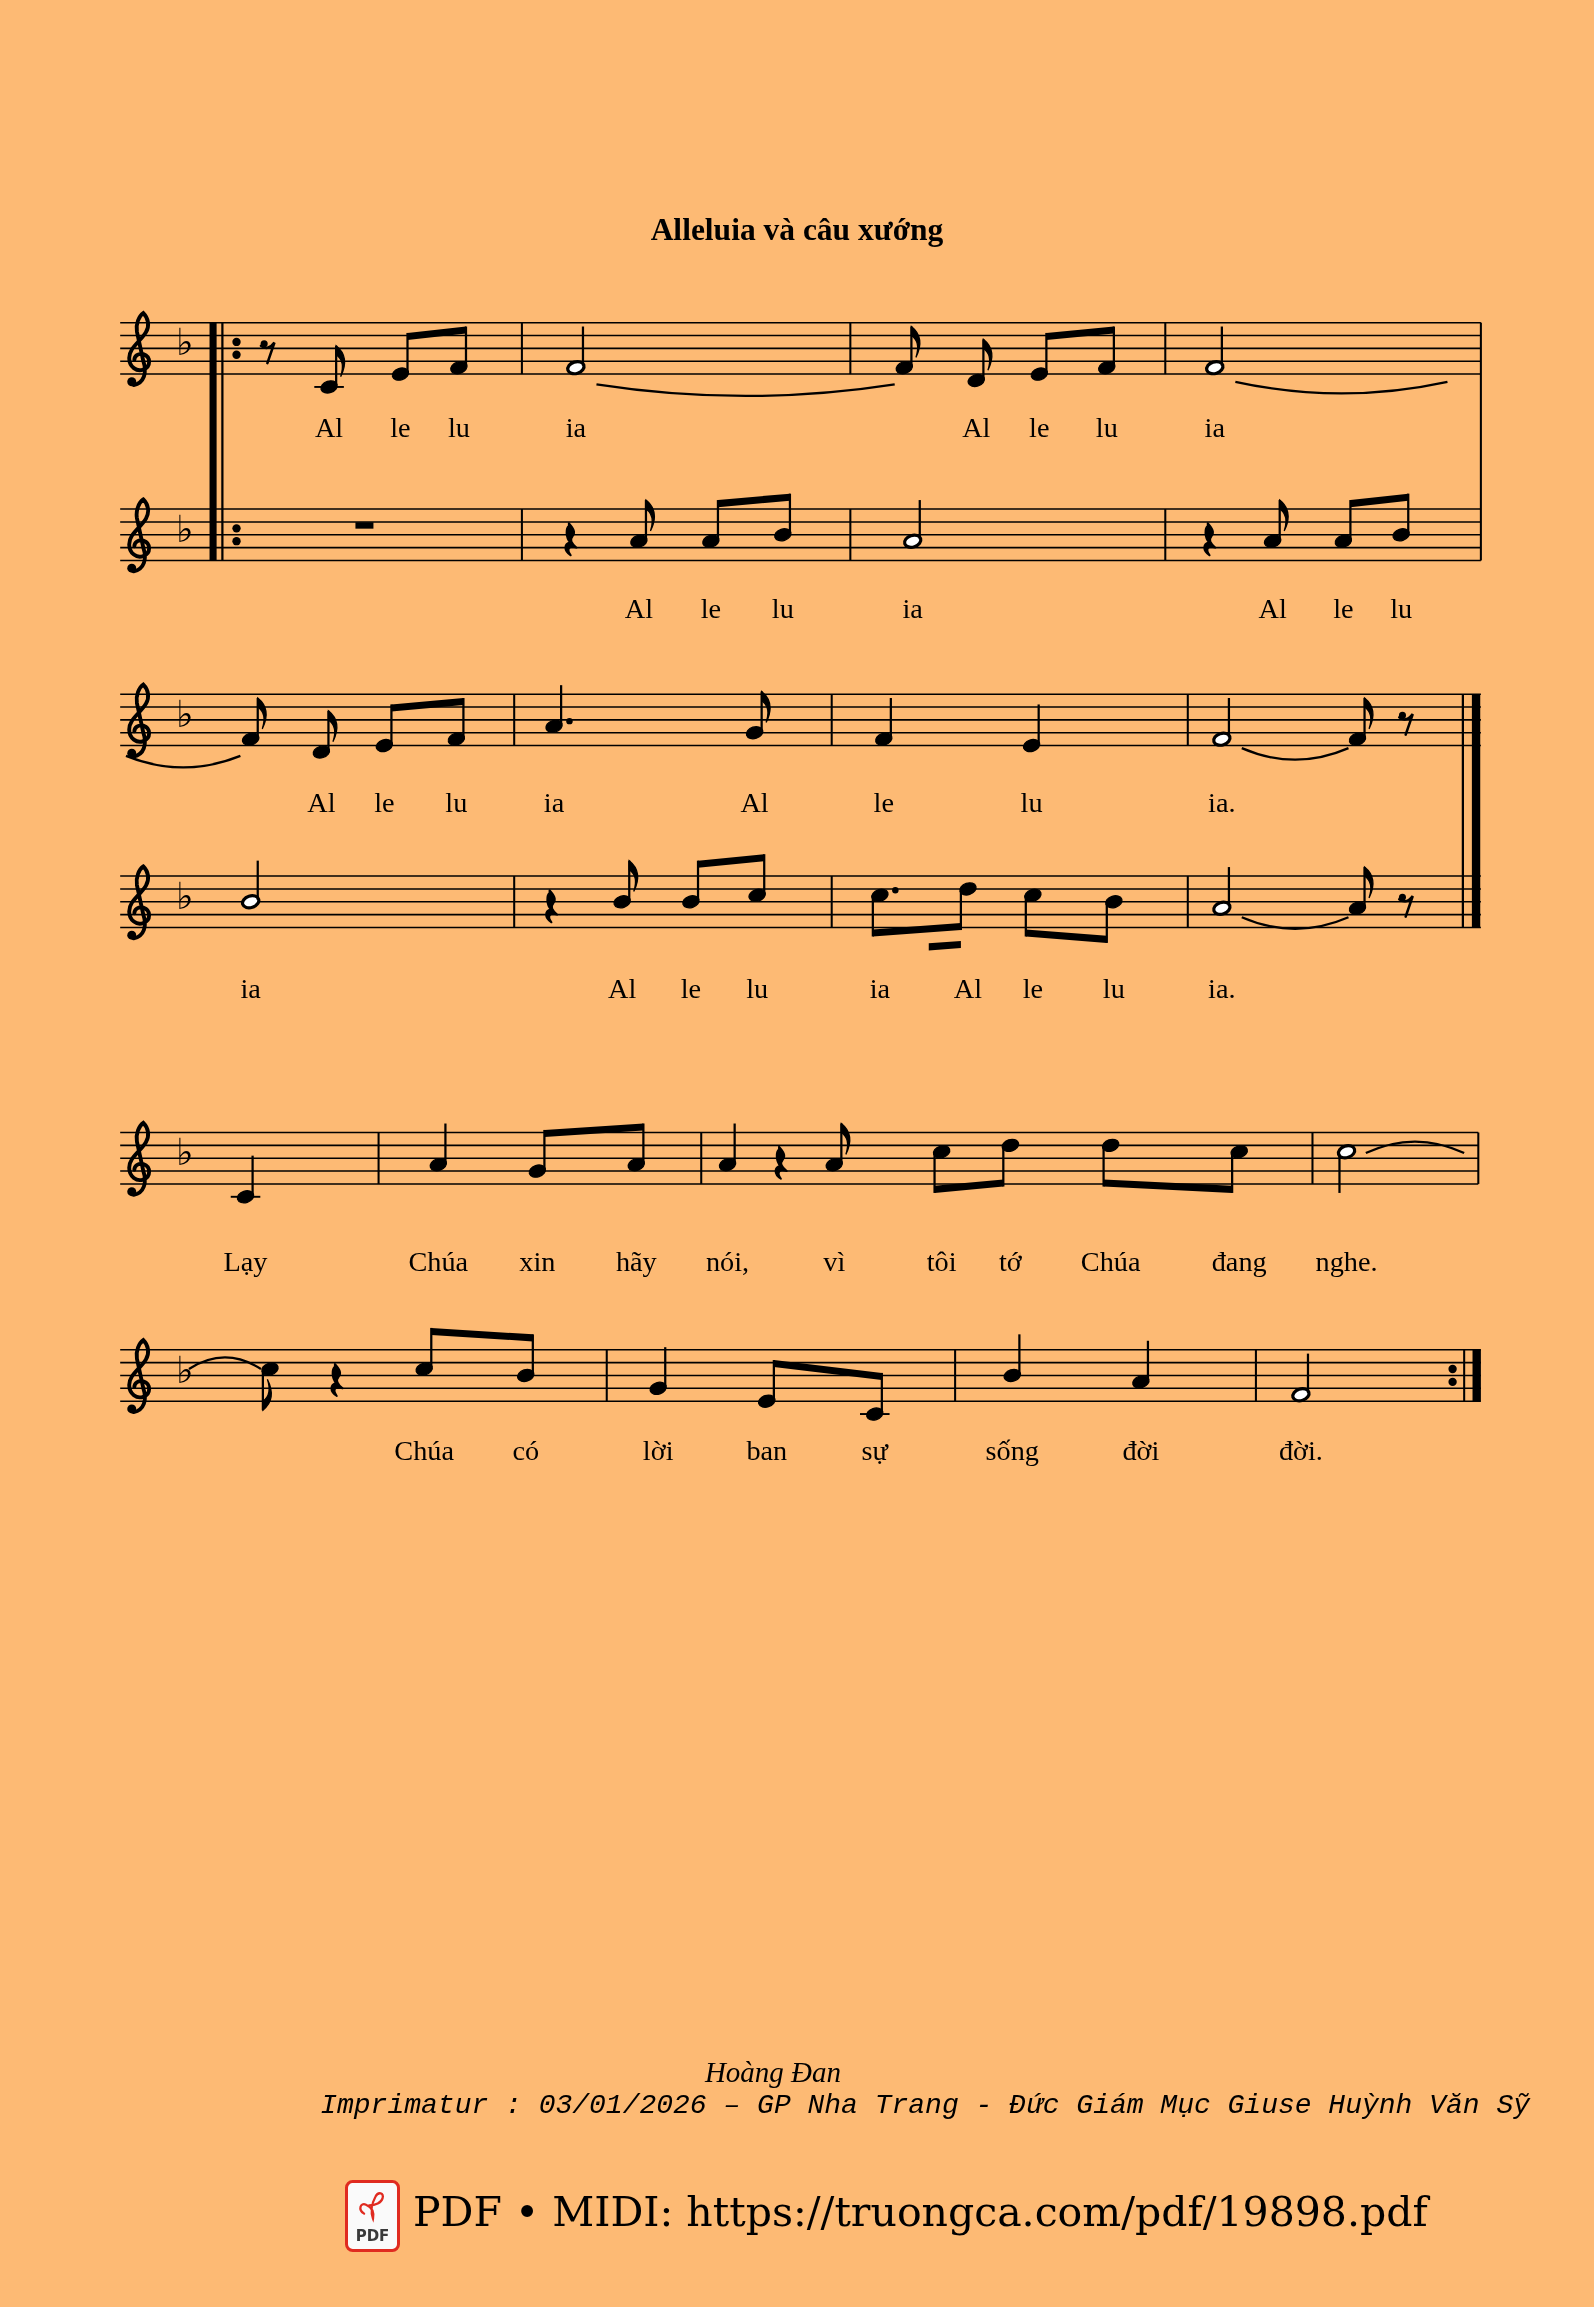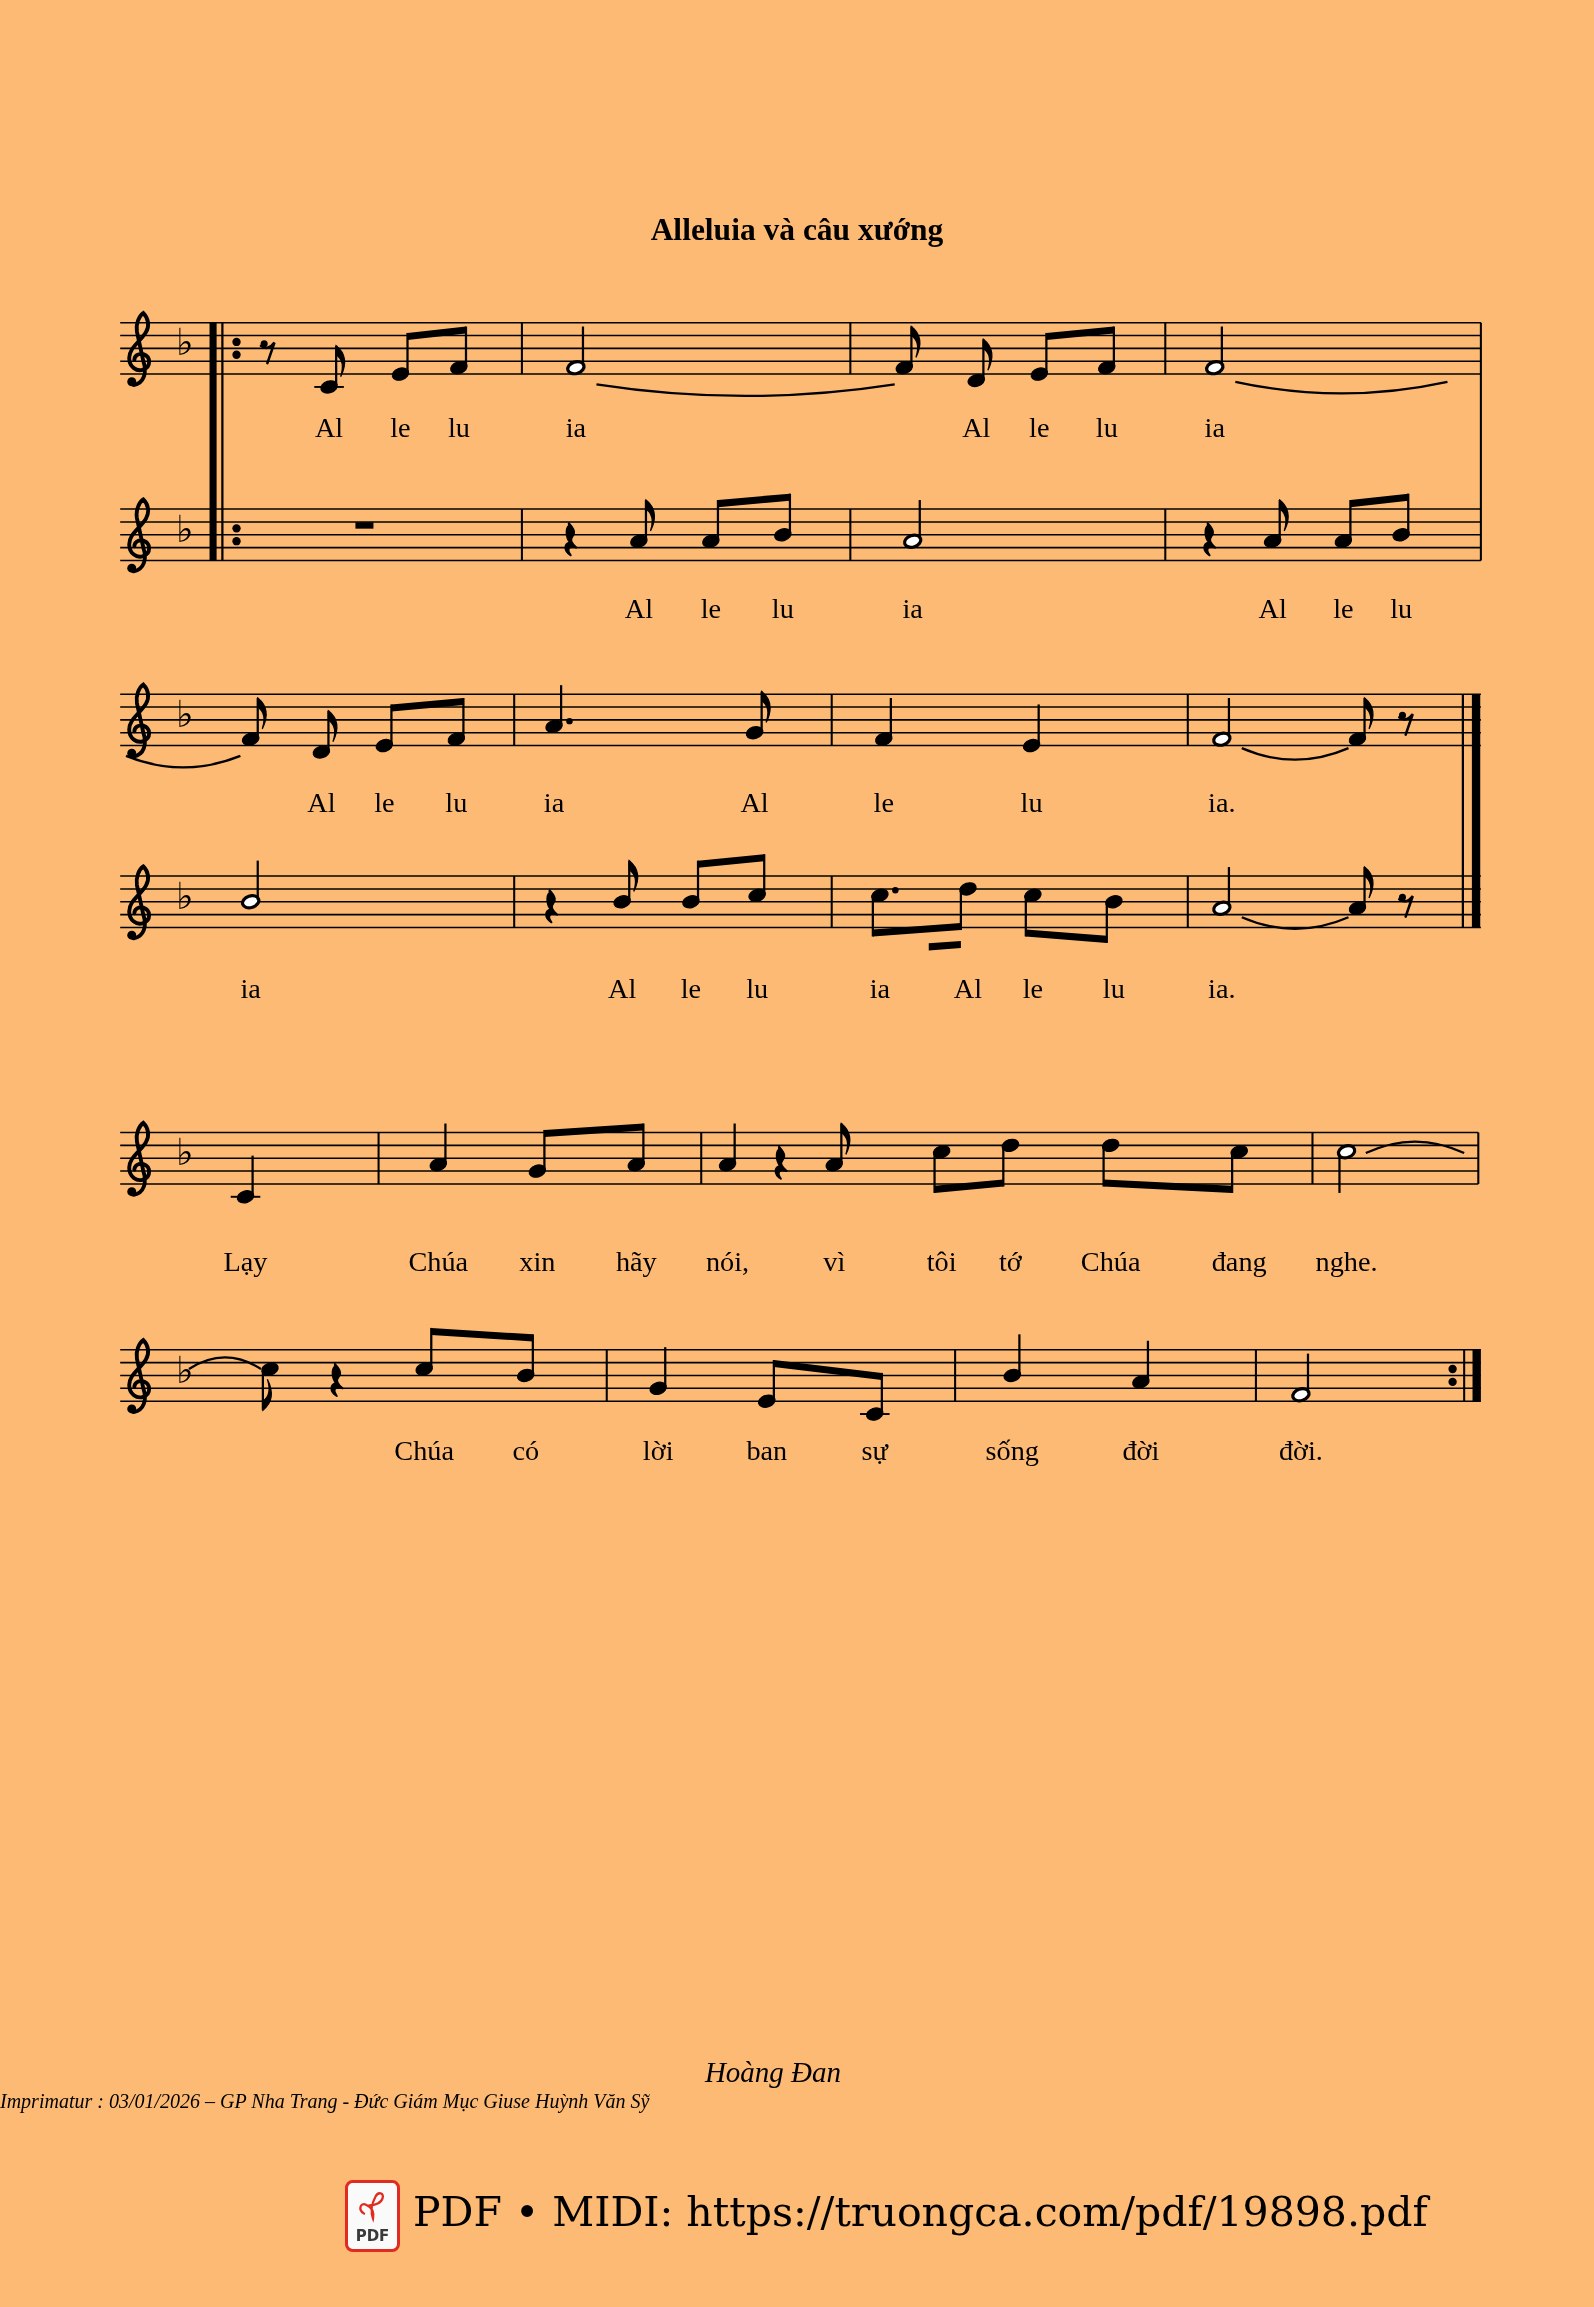--- a/index.html
+++ b/index.html
@@ -3,22 +3,22 @@
 <meta charset="utf-8">
 <style>
   html,body{margin:0;padding:0;background:#fff;}
   .page{position:relative;width:1594px;height:2307px;background:#fdba74;overflow:hidden;
         font-family:"Liberation Serif","DejaVu Serif",serif;color:#000;}
   .title{position:absolute;top:212px;left:0;width:1594px;text-align:center;
          font-size:31.5px;font-weight:bold;}
   #music{position:absolute;top:0;left:0;}
   .footer-composer{position:absolute;top:2056px;left:8px;width:1530px;text-align:center;
          font-size:29px;font-style:italic;}
-  .footer-imprimatur{position:absolute;top:2090px;left:0;width:1530px;text-align:left;
-         font-size:20px;font-style:italic;}
+  .footer-imprimatur{position:absolute;top:2090px;left:0;width:1530px;text-align:right;
+         font-size:28px;font-style:italic;font-family:Liberation Mono, monospace;}
   .pdf-icon{position:absolute;left:345px;top:2180px;width:55px;height:72px;
          border:3.2px solid #e02b20;border-radius:7.7px;background:#fafafa;box-sizing:border-box;}
   .pdf-icon .ribbon{position:absolute;left:50%;top:5.1px;transform:translateX(-50%);}
   .pdf-icon .pdf-label{position:absolute;bottom:3.9px;left:0;width:100%;text-align:center;
          font-family:"DejaVu Sans","Liberation Sans",sans-serif;font-size:15px;font-weight:bold;color:#3a3a3a;}
   .pdf-line{position:absolute;left:413px;top:2188px;font-family:"DejaVu Serif","Liberation Serif",serif;
          font-size:41px;white-space:nowrap;}
   .pdf-line a{color:#000;text-decoration:none;}
 </style>
 </head>

